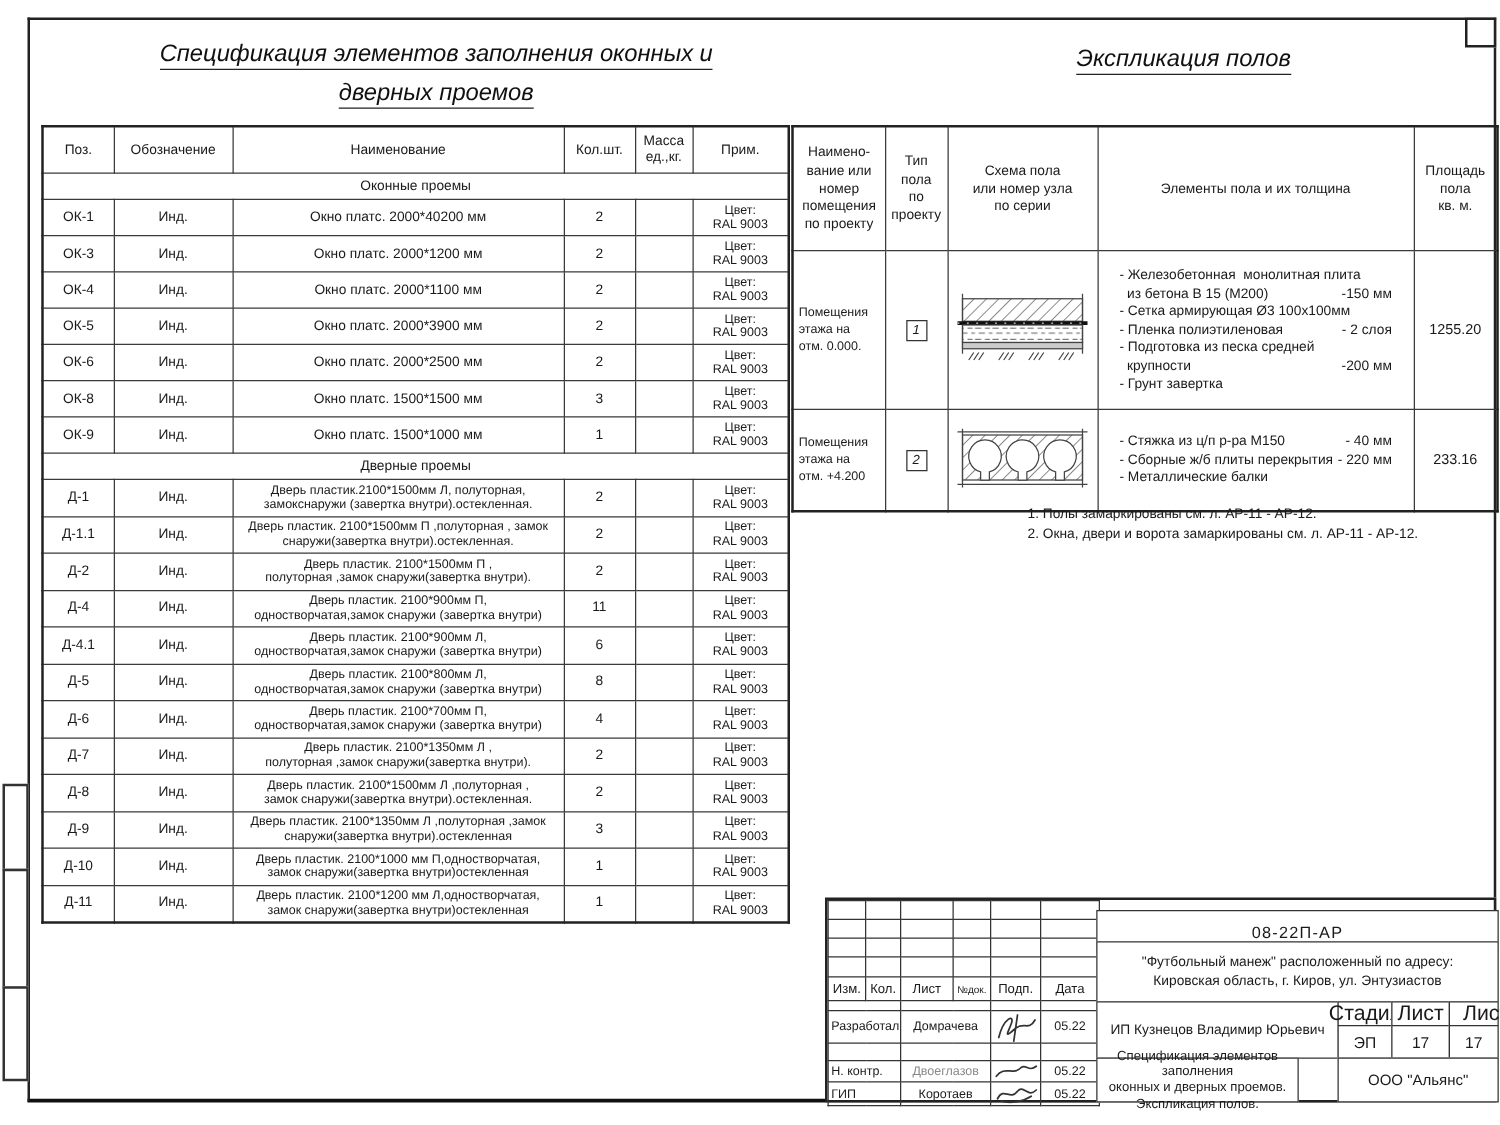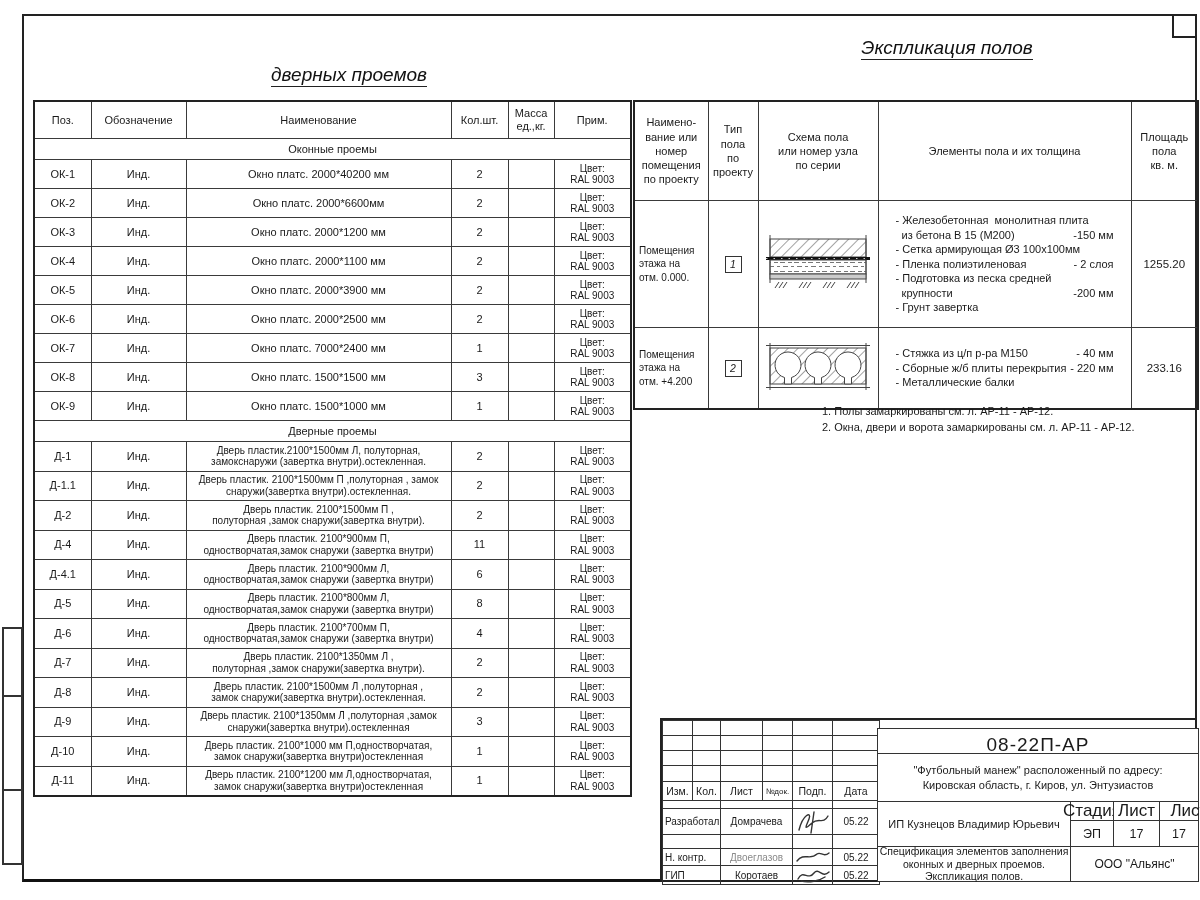--- a/index.html
+++ b/index.html
@@ -99,47 +99,47 @@
   .tb-left .pdate { font-size:10px; }
   .tb-left .psig { position:relative; }
   .tb-left .psig svg { display:block; margin:0 auto; }
   .muted { color:#8a8a8a; }
 
   .tb .cell {
     position:absolute; border:1px solid #333; box-sizing:border-box;
     display:flex; align-items:center; justify-content:center;
     flex-direction:column; text-align:center; background:#fff;
   }
-  .c-doc   { left:215px; top:8px;     width:322px; height:34px; font-size:19px; letter-spacing:1px; }
+  .c-doc   { left:215px; top:8px;     width:322px; height:34px; font-size:13px; letter-spacing:1px; }
   .c-addr  { left:215px; top:33px;  width:322px; height:49px; font-size:11px;  line-height:1.35; }
   .c-client{ left:215px; top:81px;  width:194px; height:46px; font-size:11px; }
   .c-sh    { font-size:17px; }
   .c-sv    { font-size:12.5px; }
   .c-stage-h { left:408px; top:81px;  width:44px; height:20px; }
   .c-sheet-h { left:451px; top:81px;  width:47px; height:20px; }
   .c-sheets-h{ left:497px; top:81px;  width:40px; height:20px;padding-left:38px; }
   .c-stage-v { left:408px; top:100px; width:44px; height:27px; }
   .c-sheet-v { left:451px; top:100px; width:47px; height:27px; }
   .c-sheets-v{ left:497px; top:100px; width:40px; height:27px; }
-  .c-content { left:215px; top:126px; width:194px; height:36px; font-size:10.5px; line-height:1.2; }
+  .c-content { left:215px; top:126px; width:162px; height:36px; font-size:10.5px; line-height:1.2; }
   .c-company { left:408px; top:126px; width:129px; height:36px; font-size:12px; }
 </style>
 </head>
 <body>
 
 <div class="page">
 
   <div class="frame"></div>
   <div class="corner-box"></div>
   <div class="staple s1"></div>
   <div class="staple s2"></div>
   <div class="staple s3"></div>
 
   <div class="title-main">
-    <br>
+    <span class="u">Спецификация элементов заполнения оконных и</span><br>
     <span class="u">дверных проемов</span>
   </div>
   <div class="title-right">
     <span class="u">Экспликация полов</span>
   </div>
 
   <table class="spec">
     <colgroup>
       <col style="width:57px">
         <col style="width:95px">
@@ -164,29 +164,20 @@
         <tr class="win-row">
           <td class="col-pos">ОК-1</td>
           <td class="col-mark">Инд.</td>
           <td class="col-name">Окно платс. 2000*40200 мм</td>
           <td class="col-qty">2</td>
           <td class="col-mass"></td>
           <td class="col-note">Цвет:
 RAL 9003</td>
         </tr>
         <tr class="win-row">
-          <td class="col-pos">ОК-2</td>
-          <td class="col-mark">Инд.</td>
-          <td class="col-name">Окно платс. 2000*6600мм</td>
-          <td class="col-qty">2</td>
-          <td class="col-mass"></td>
-          <td class="col-note">Цвет:
-RAL 9003</td>
-        </tr>
-        <tr class="win-row">
           <td class="col-pos">ОК-3</td>
           <td class="col-mark">Инд.</td>
           <td class="col-name">Окно платс. 2000*1200 мм</td>
           <td class="col-qty">2</td>
           <td class="col-mass"></td>
           <td class="col-note">Цвет:
 RAL 9003</td>
         </tr>
         <tr class="win-row">
           <td class="col-pos">ОК-4</td>
@@ -204,29 +195,20 @@
           <td class="col-qty">2</td>
           <td class="col-mass"></td>
           <td class="col-note">Цвет:
 RAL 9003</td>
         </tr>
         <tr class="win-row">
           <td class="col-pos">ОК-6</td>
           <td class="col-mark">Инд.</td>
           <td class="col-name">Окно платс. 2000*2500 мм</td>
           <td class="col-qty">2</td>
-          <td class="col-mass"></td>
-          <td class="col-note">Цвет:
-RAL 9003</td>
-        </tr>
-        <tr class="win-row">
-          <td class="col-pos">ОК-7</td>
-          <td class="col-mark">Инд.</td>
-          <td class="col-name">Окно платс. 7000*2400 мм</td>
-          <td class="col-qty">1</td>
           <td class="col-mass"></td>
           <td class="col-note">Цвет:
 RAL 9003</td>
         </tr>
         <tr class="win-row">
           <td class="col-pos">ОК-8</td>
           <td class="col-mark">Инд.</td>
           <td class="col-name">Окно платс. 1500*1500 мм</td>
           <td class="col-qty">3</td>
           <td class="col-mass"></td>

